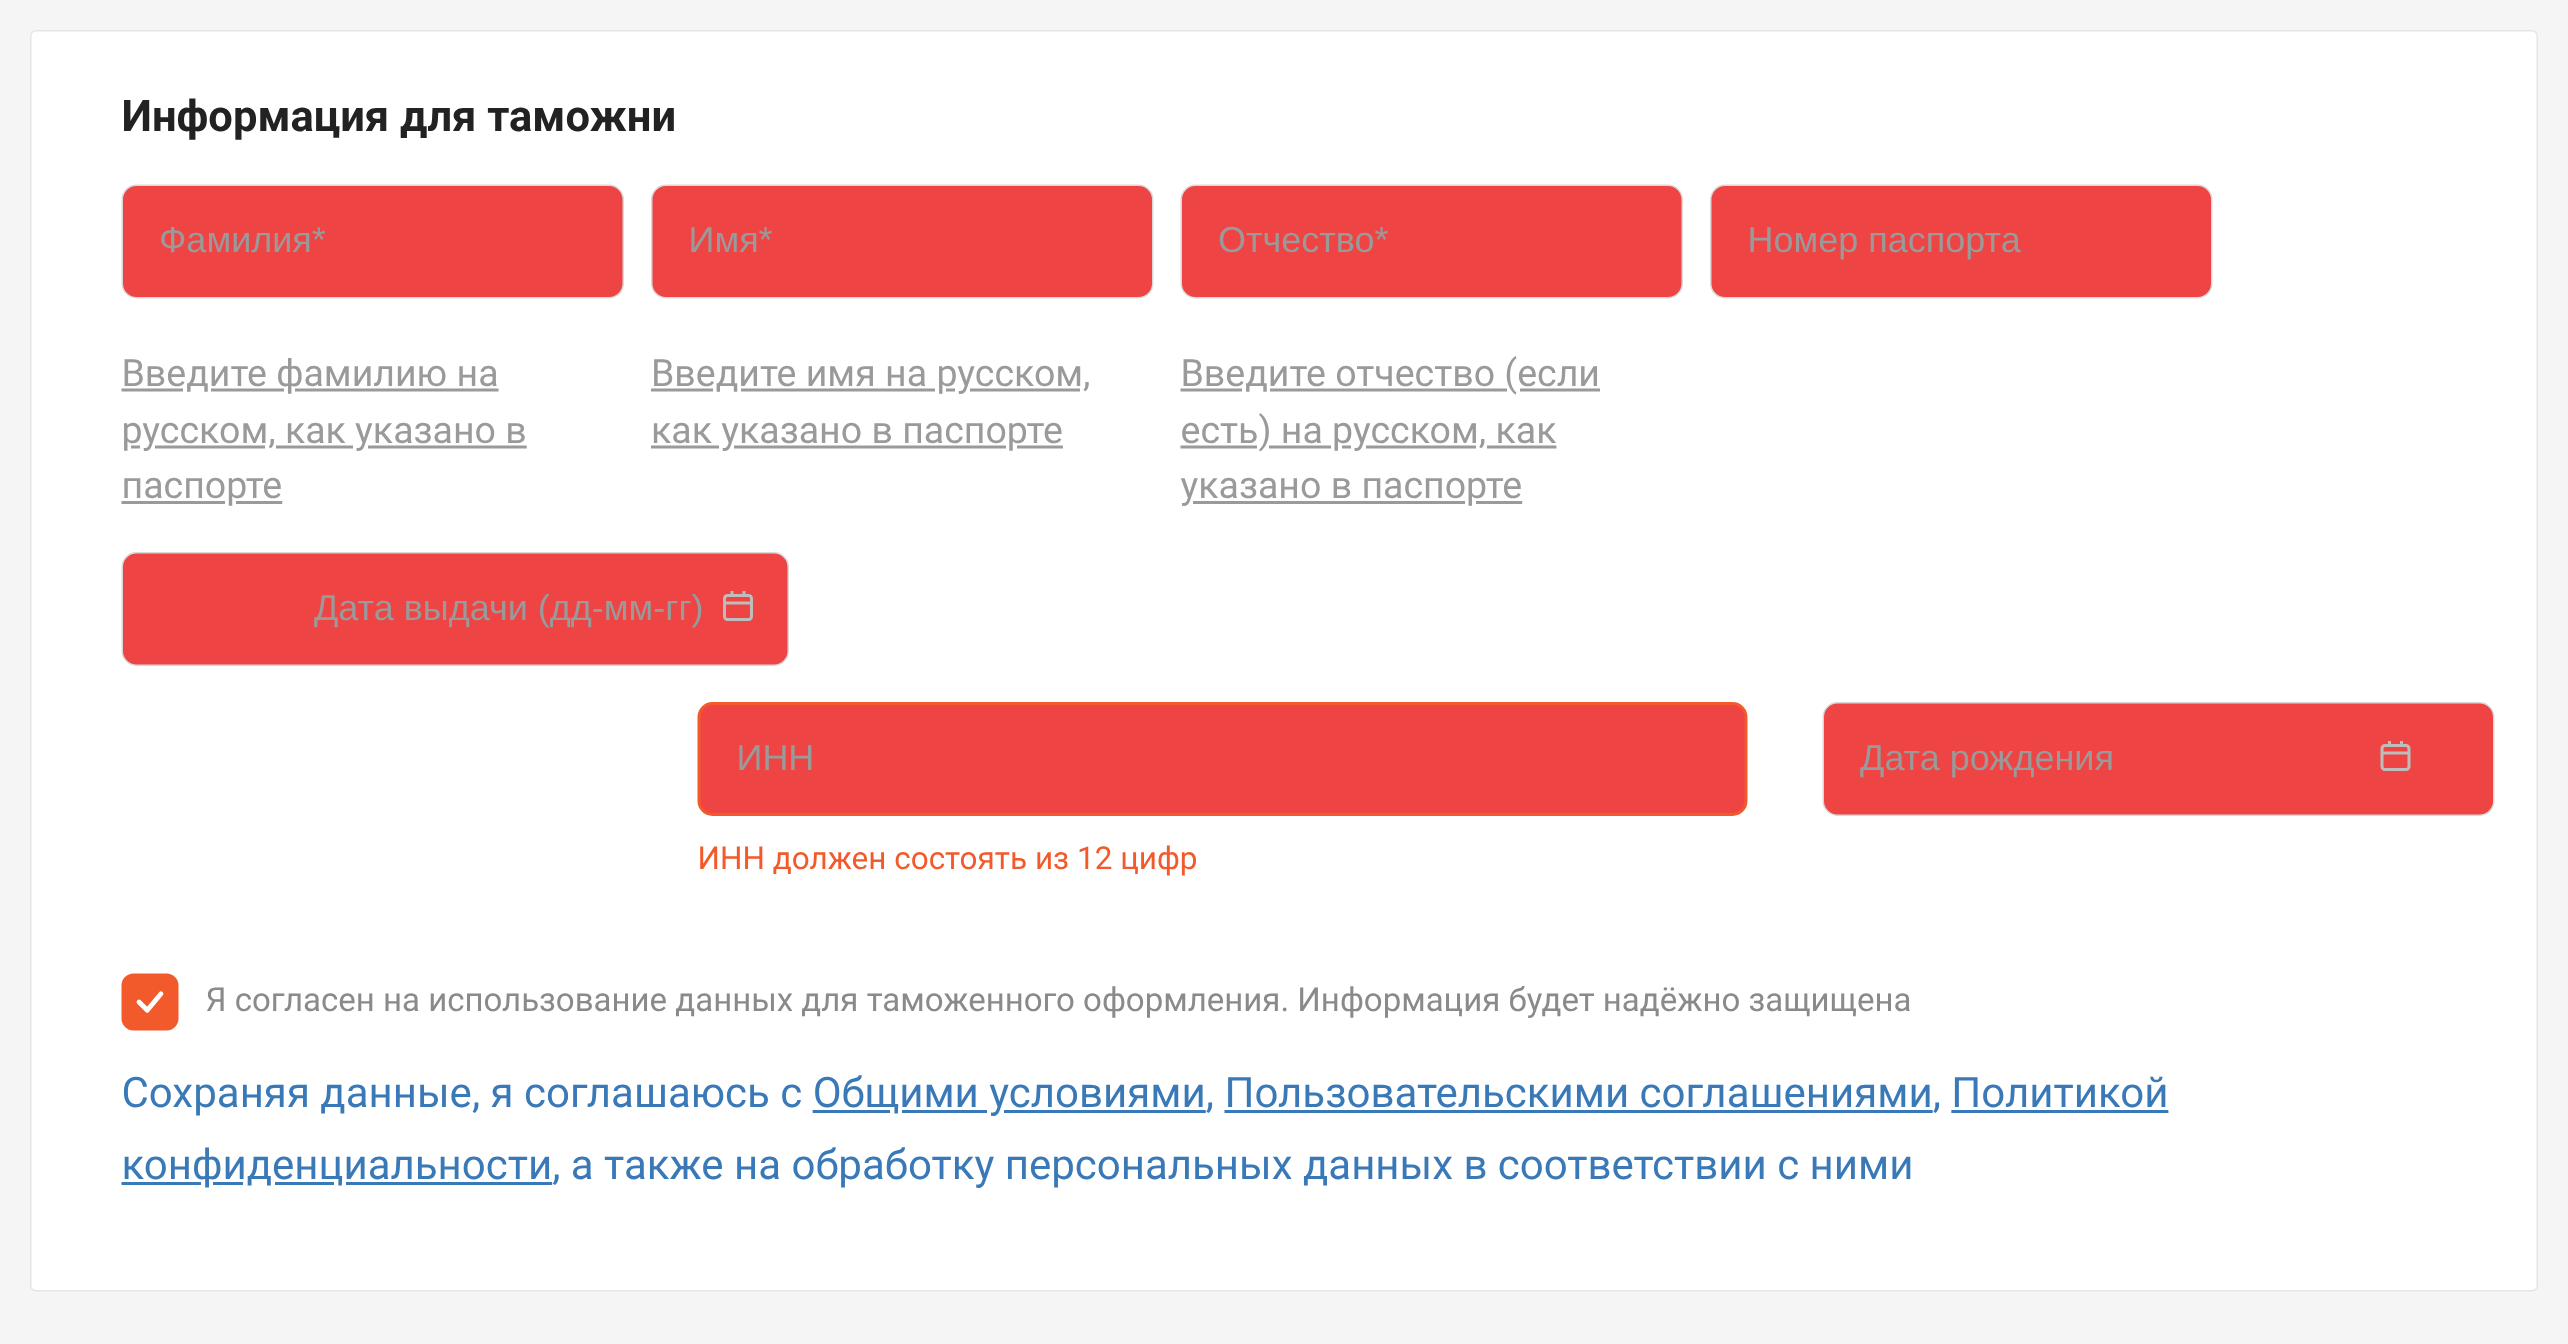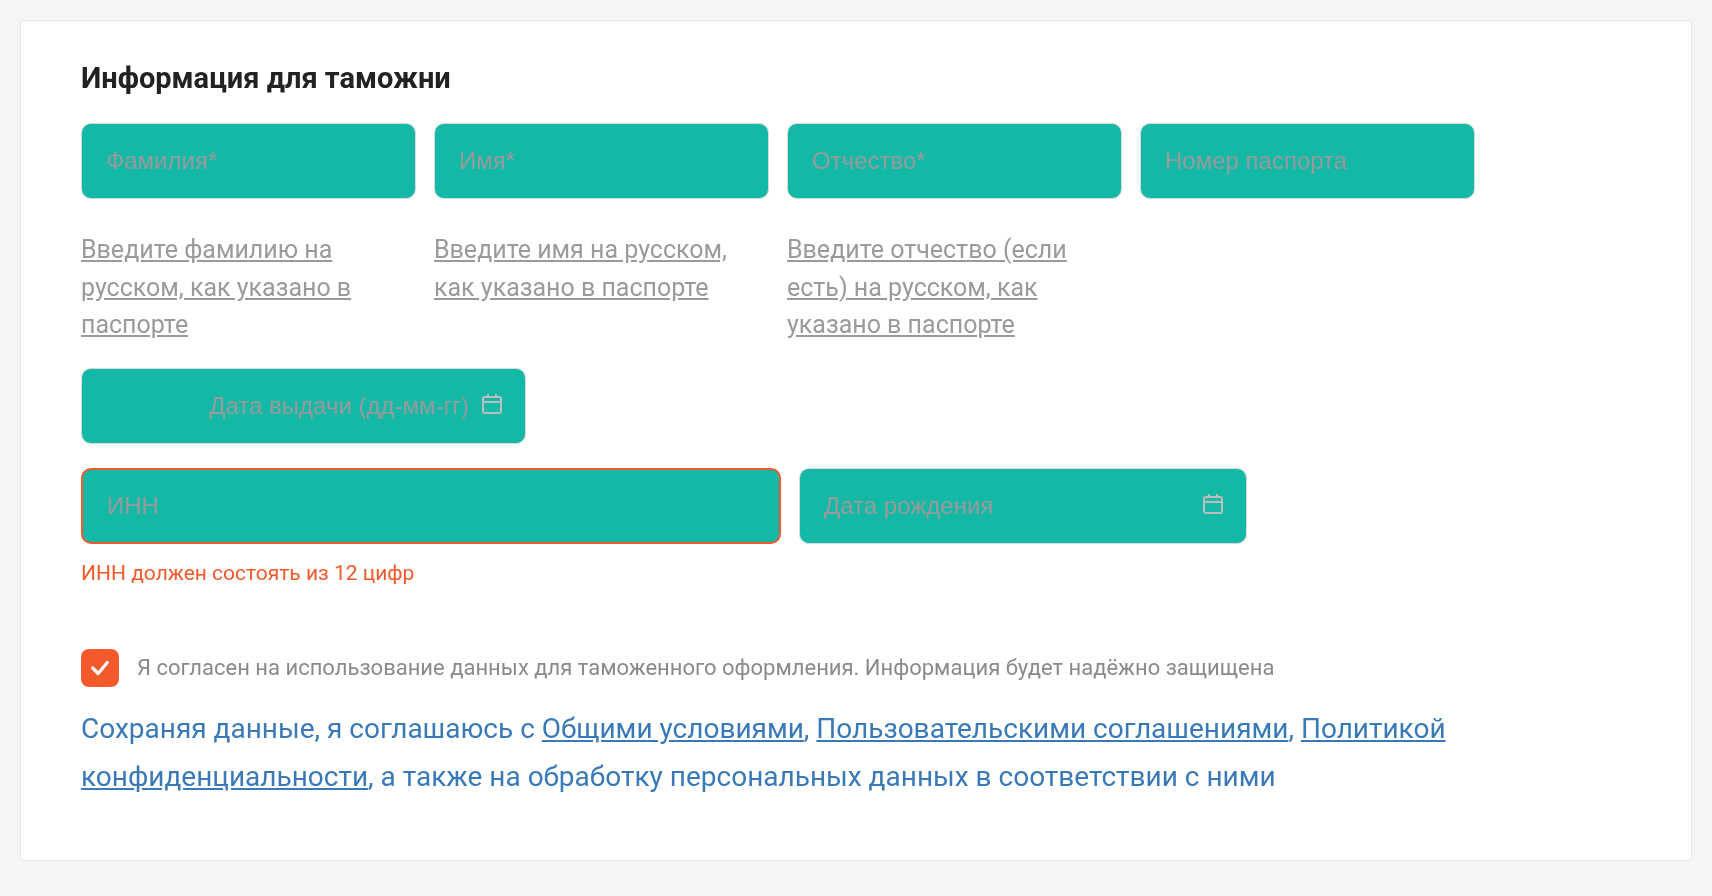--- a/index.html
+++ b/index.html
@@ -44,21 +44,21 @@
     width: 100%;
   }
   input[type="text"] {
     width: 100%;
     height: 76px;
     border: 1.5px solid #d9d9d9;
     border-radius: 10px;
     padding: 0 24px;
     font-size: 24px;
     color: #333;
-    background: #14b8a6;
+    background: #ef4444;
     outline: none;
   }
   input[type="text"]::placeholder {
     color: #9a9a9a;
     font-weight: 400;
   }
   input.error {
     border-color: #f25a2b;
     border-width: 2px;
   }
@@ -166,31 +166,31 @@
             <line x1="3" y1="10" x2="21" y2="10"></line>
             <line x1="8" y1="2" x2="8" y2="6"></line>
             <line x1="16" y1="2" x2="16" y2="6"></line>
           </svg>
         </span>
       </div>
     </div>
 
   </div>
 
-  <div class="row" style="margin-bottom:0;">
+  <div class="row" style="margin-bottom:0;justify-content:flex-end;">
     <div class="field field-fixed-700">
       <div class="input-wrap">
         <input type="text" class="error" placeholder="ИНН" style="">
       </div>
       <div class="error-msg">ИНН должен состоять из 12 цифр</div>
     </div>
 
     <div class="field field-fixed-448">
       <div class="input-wrap">
-        <input type="text" style="padding-right: 65px;" placeholder="Дата рождения">
+        <input type="text" style="padding-right: 65px; margin-left: 32px;" placeholder="Дата рождения">
         <span class="cal-icon">
           <svg width="24" height="24" viewBox="0 0 24 24" fill="none" stroke="#bdbdbd" stroke-width="2">
             <rect x="3" y="5" width="18" height="16" rx="2"></rect>
             <line x1="3" y1="10" x2="21" y2="10"></line>
             <line x1="8" y1="2" x2="8" y2="6"></line>
             <line x1="16" y1="2" x2="16" y2="6"></line>
           </svg>
         </span>
       </div>
     </div>

